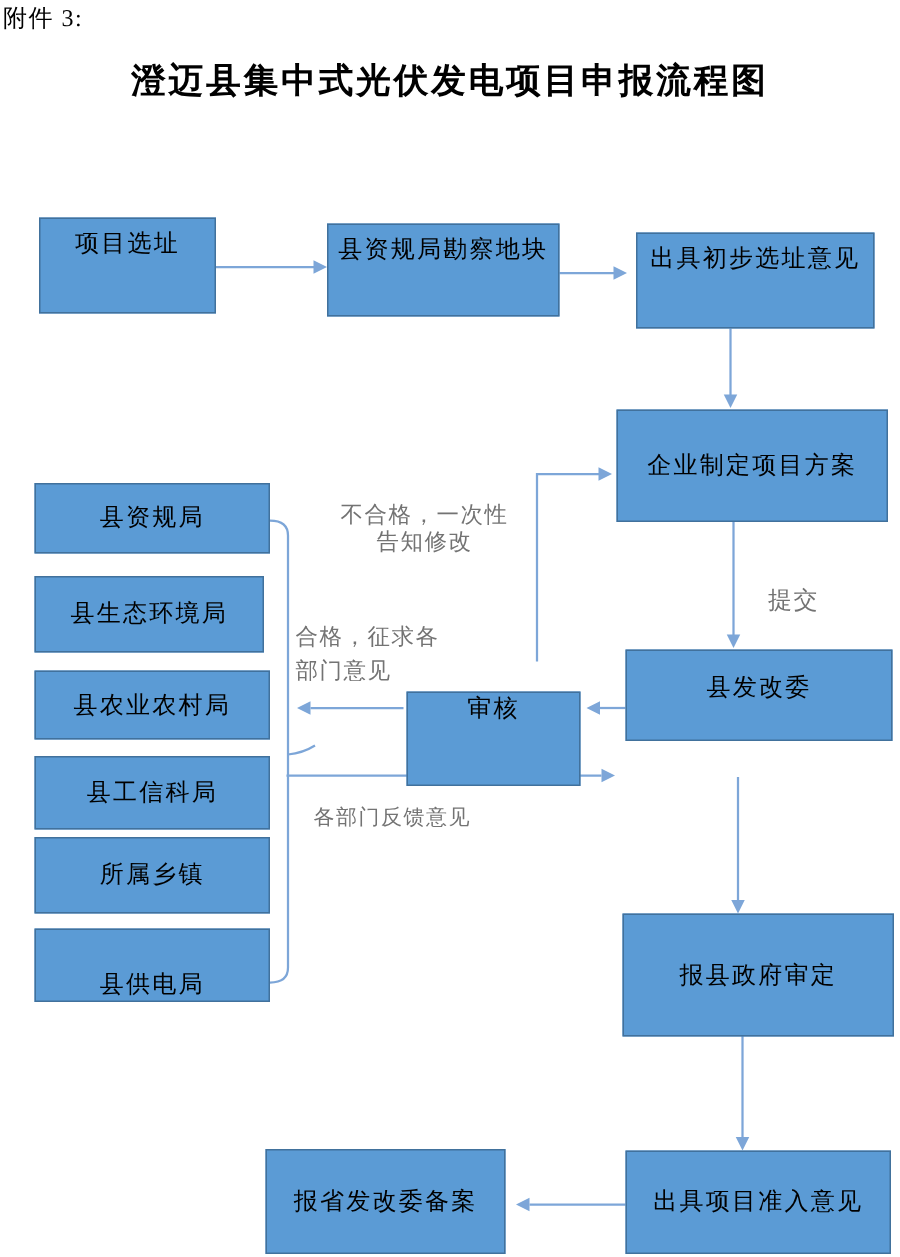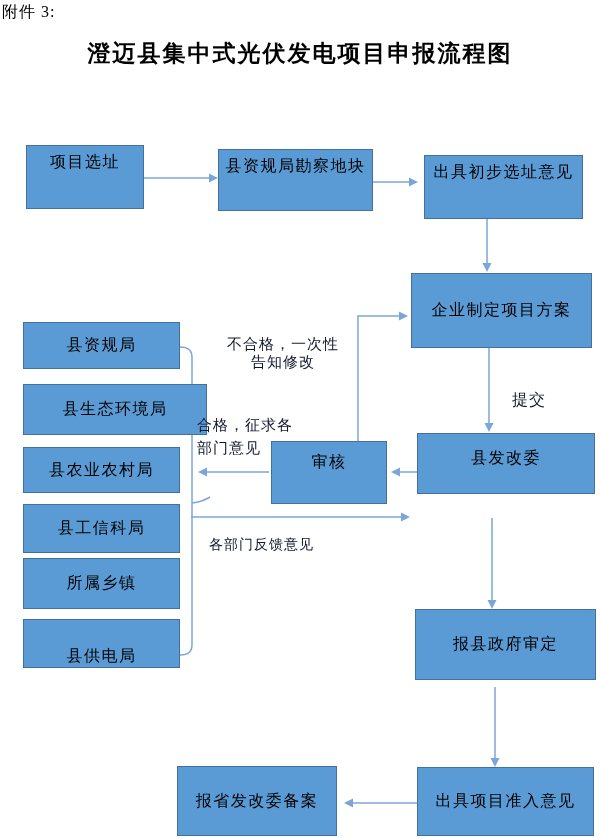--- a/index.html
+++ b/index.html
@@ -25,23 +25,23 @@
     position:absolute;
     background:#5B9BD5;
     border:1.5px solid #41719C;
     box-sizing:border-box;
     display:flex;align-items:center;justify-content:center;
     font-size:16px;letter-spacing:1.5px;
     color:#000;
     text-align:center;
   }
   .node.top-text{align-items:flex-start;padding-top:6px;}
-  .node.review-text{align-items:flex-start;padding-top:10px;}
+  .node.review-text{align-items:flex-start;margin-top:20px;}
   .edge-label{
-    position:absolute;font-size:15px;letter-spacing:1px;color:#0f172a;
+    position:absolute;font-size:15px;letter-spacing:1px;color:#737373;
   }
   .edge-label .ln{display:block;}
   .lbl-reject{left:222px;top:335px;width:122px;text-align:center;line-height:18px;}
   .lbl-approve{left:197px;top:414px;width:110px;text-align:left;line-height:23px;}
   .lbl-feedback{left:209px;top:536px;font-size:14px;}
   .lbl-submit{left:512px;top:390px;font-size:16px;}
   svg.connectors{position:absolute;left:0;top:0;pointer-events:none;}
 </style>
 </head>
 <body>
@@ -120,37 +120,37 @@
   <div class="node" style="left:417px;top:433px;width:178px;height:61px;padding-bottom:10px;">
     <span>县发改委</span>
   </div>
   <div class="node review-text" style="left:271px;top:441px;width:116px;height:63px;">
     <span>审核</span>
   </div>
 
   <div class="node" style="left:23px;top:322px;width:157px;height:47px;">
     <span>县资规局</span>
   </div>
-  <div class="node" style="left:23px;top:384px;width:184px;height:51px;font-family:Liberation Serif, serif;">
+  <div class="node" style="left:23px;top:384px;width:153px;height:51px;font-family:Liberation Serif, serif;">
     <span>县生态环境局</span>
   </div>
   <div class="node" style="left:23px;top:447px;width:157px;height:46px;">
     <span>县农业农村局</span>
   </div>
   <div class="node" style="left:23px;top:504px;width:157px;height:49px;">
     <span>县工信科局</span>
   </div>
   <div class="node" style="left:23px;top:558px;width:157px;height:51px;">
     <span>所属乡镇</span>
   </div>
   <div class="node" style="left:23px;top:619px;width:157px;height:49px;align-items:flex-end;">
     <span>县供电局</span>
   </div>
 
-  <div class="node" style="left:415px;top:609px;width:181px;height:71px;">
+  <div class="node" style="left:415px;top:609px;width:181px;height:82px;">
     <span>报县政府审定</span>
   </div>
   <div class="node" style="left:417px;top:767px;width:177px;height:69px;">
     <span>出具项目准入意见</span>
   </div>
   <div class="node" style="left:177px;top:766px;width:160px;height:70px;">
     <span>报省发改委备案</span>
   </div>
 
   <div class="edge-label lbl-reject">

